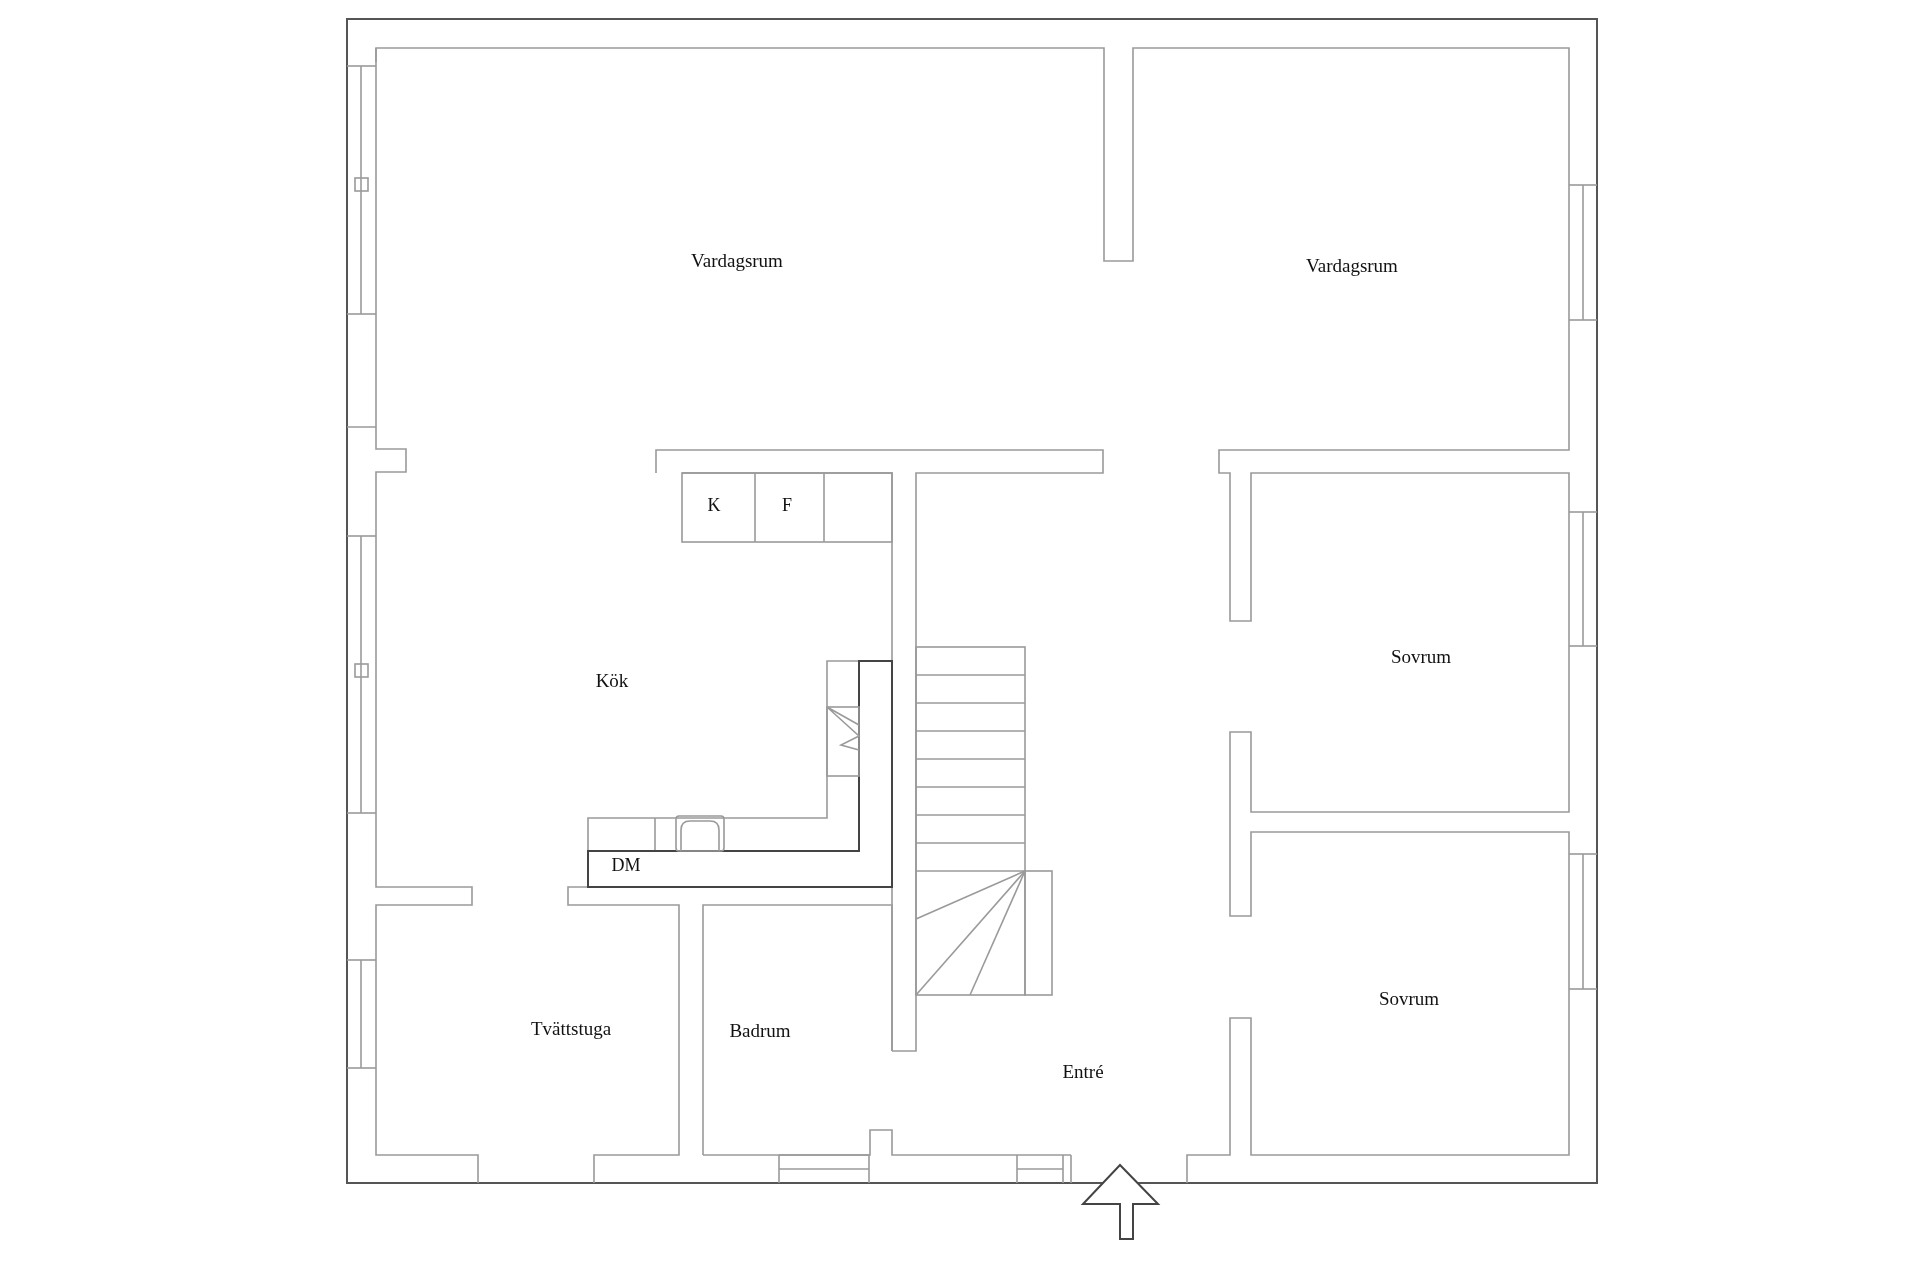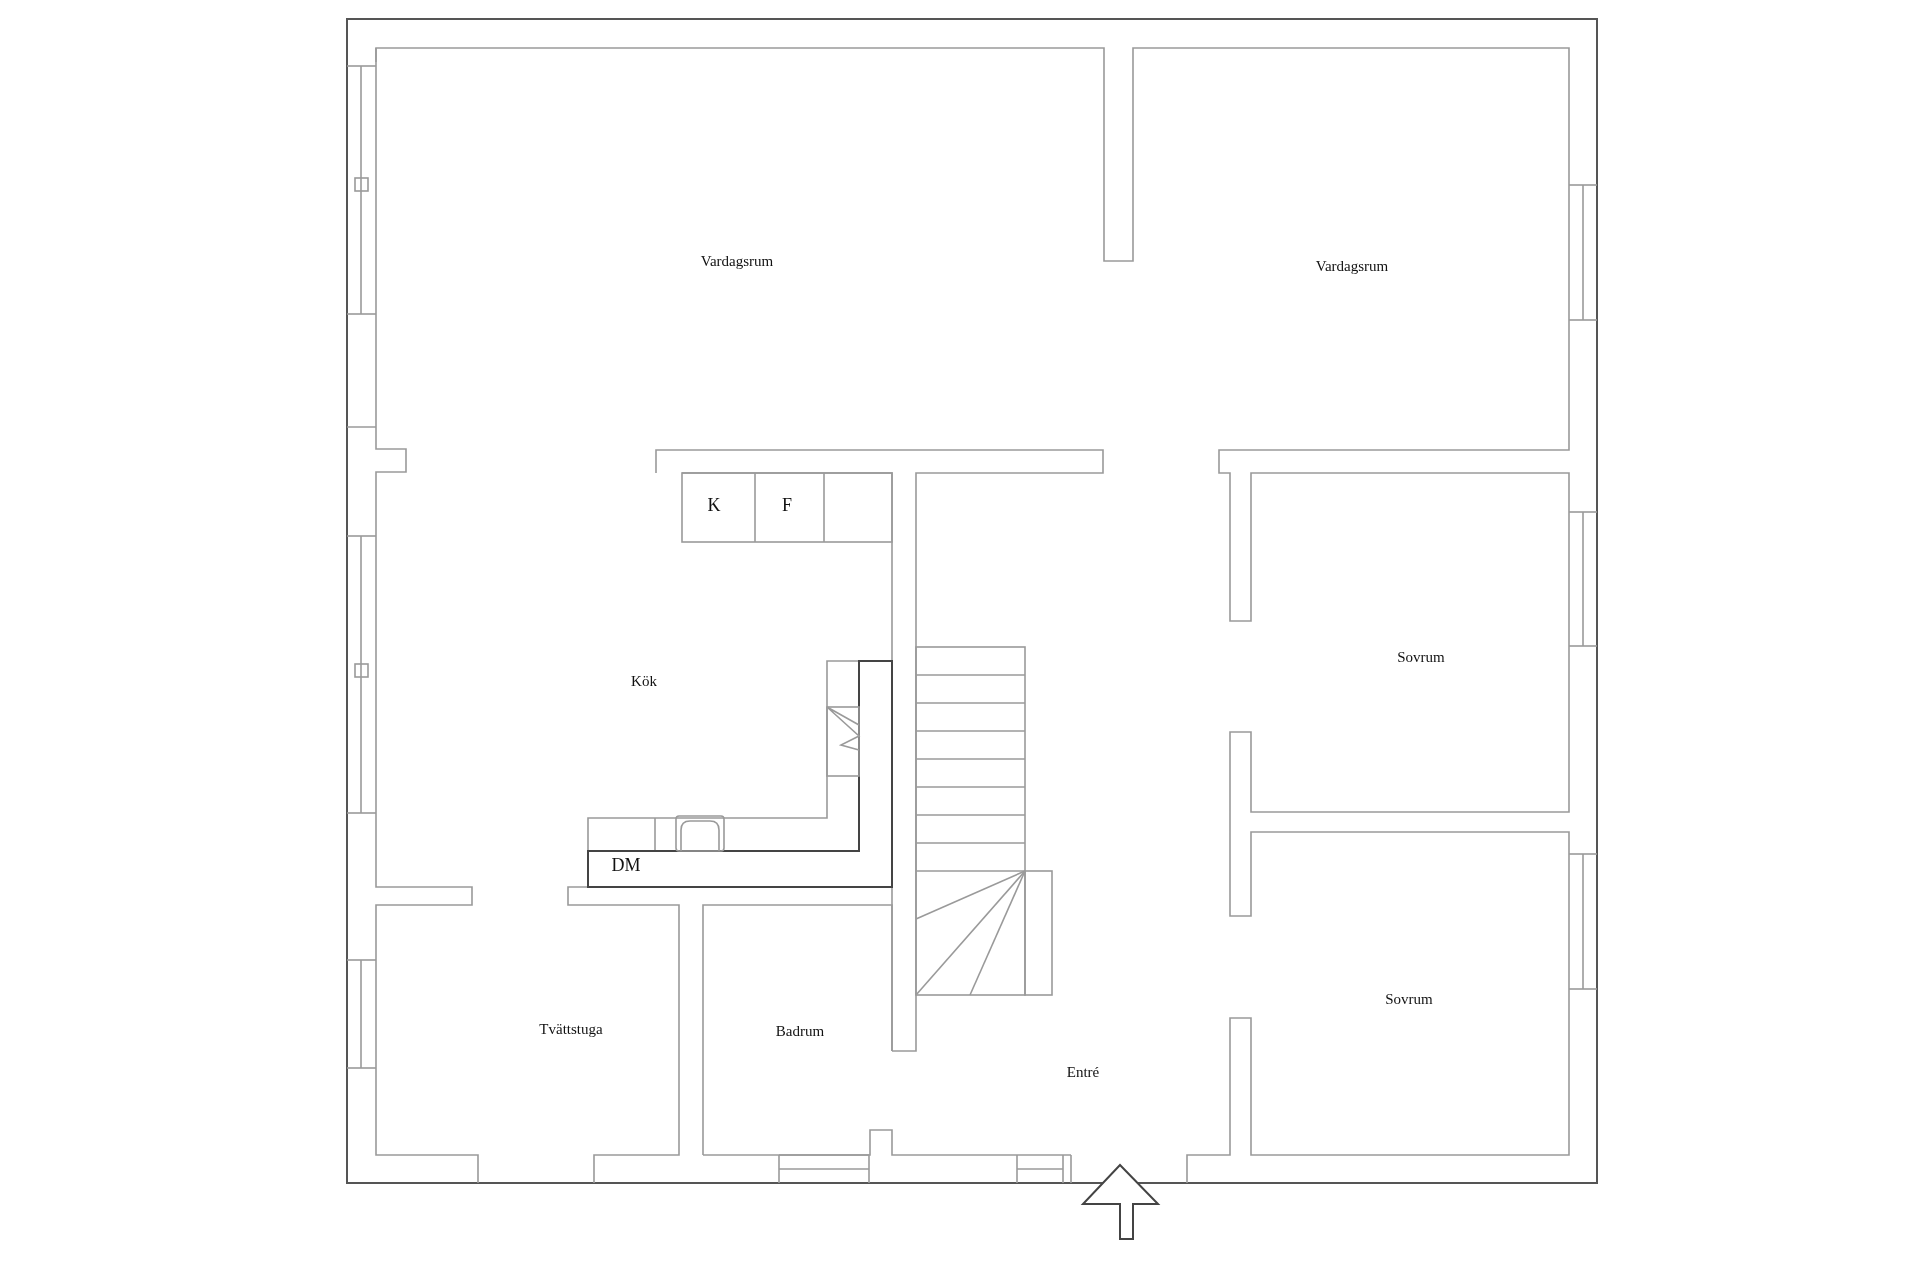--- a/index.html
+++ b/index.html
@@ -1,21 +1,21 @@
 <!DOCTYPE html>
 <html><head>
 <meta charset="utf-8">
 <style>
   html, body { margin:0; padding:0; background:#ffffff; }
   body { width:1920px; height:1280px; position:relative; overflow:hidden; font-family:"Liberation Serif","DejaVu Serif",serif; }
   #plan { position:absolute; left:0; top:0; width:1920px; height:1280px; }
   .outer { fill:none; stroke:#555555; stroke-width:2; }
   .thin { fill:none; stroke:#9a9a9a; stroke-width:1.6; }
   .dark { fill:#ffffff; stroke:#444444; stroke-width:2; }
-  .label { position:absolute; transform:translate(-50%,-50%); font-family:"Liberation Serif","DejaVu Serif",serif; font-size:15px; color:#111111; white-space:nowrap; }
+  .label { position:absolute; transform:translate(-50%,-50%); font-family:"Liberation Serif","DejaVu Serif",serif; font-size:19px; color:#111111; white-space:nowrap; }
   .small { font-size:18px; }
 </style>
 </head>
 <body>
 
 <svg id="plan" viewBox="0 0 1920 1280" xmlns="http://www.w3.org/2000/svg">
 
   <rect class="outer" x="347" y="19" width="1250" height="1164"></rect>
 
   <path class="thin" d="M376 62 L376 48 L1104 48 L1104 261 L1133 261 L1133 48 L1569 48 L1569 450 L1219 450 L1219 473 L1230 473 L1230 621 L1251 621 L1251 473 L1569 473 L1569 812 L1251 812 L1251 732 L1230 732 L1230 916 L1251 916 L1251 832 L1569 832 L1569 1155 L1251 1155 L1251 1018 L1230 1018 L1230 1155 L1187 1155 L1187 1183"></path>
@@ -108,22 +108,22 @@
     <line class="thin" x1="1071" y1="1155" x2="1071" y2="1183"></line>
     <line class="thin" x1="1017" y1="1169" x2="1063" y2="1169"></line>
     <line class="thin" x1="1017" y1="1155" x2="1071" y2="1155"></line>
   </g>
 
   <path class="dark" d="M1120 1239 L1120 1204 L1083 1204 L1120 1165 L1158 1204 L1133 1204 L1133 1239 Z" transform="translate(0,0)"></path>
 </svg>
 
 <div class="label" style="left:737px;top:261px;">Vardagsrum</div>
 <div class="label" style="left:1352px;top:266px;">Vardagsrum</div>
-<div class="label" style="left:644px;top:681px;">Kök</div>
+<div class="label" style="left:612px;top:681px;">Kök</div>
 <div class="label" style="left:1421px;top:657px;">Sovrum</div>
 <div class="label" style="left:1409px;top:999px;">Sovrum</div>
 <div class="label" style="left:526px;top:1029px;margin-left:45px;">Tvättstuga</div>
-<div class="label" style="left:800px;top:1031px;">Badrum</div>
+<div class="label" style="left:760px;top:1031px;">Badrum</div>
 <div class="label" style="left:1083px;top:1072px;">Entré</div>
 
 <div class="label small" style="left:714px;top:505px;">K</div>
 <div class="label small" style="left:787px;top:505px;">F</div>
 <div class="label small" style="left:626px;top:841px;margin-top:24px;">DM</div>
 
 </body></html>

